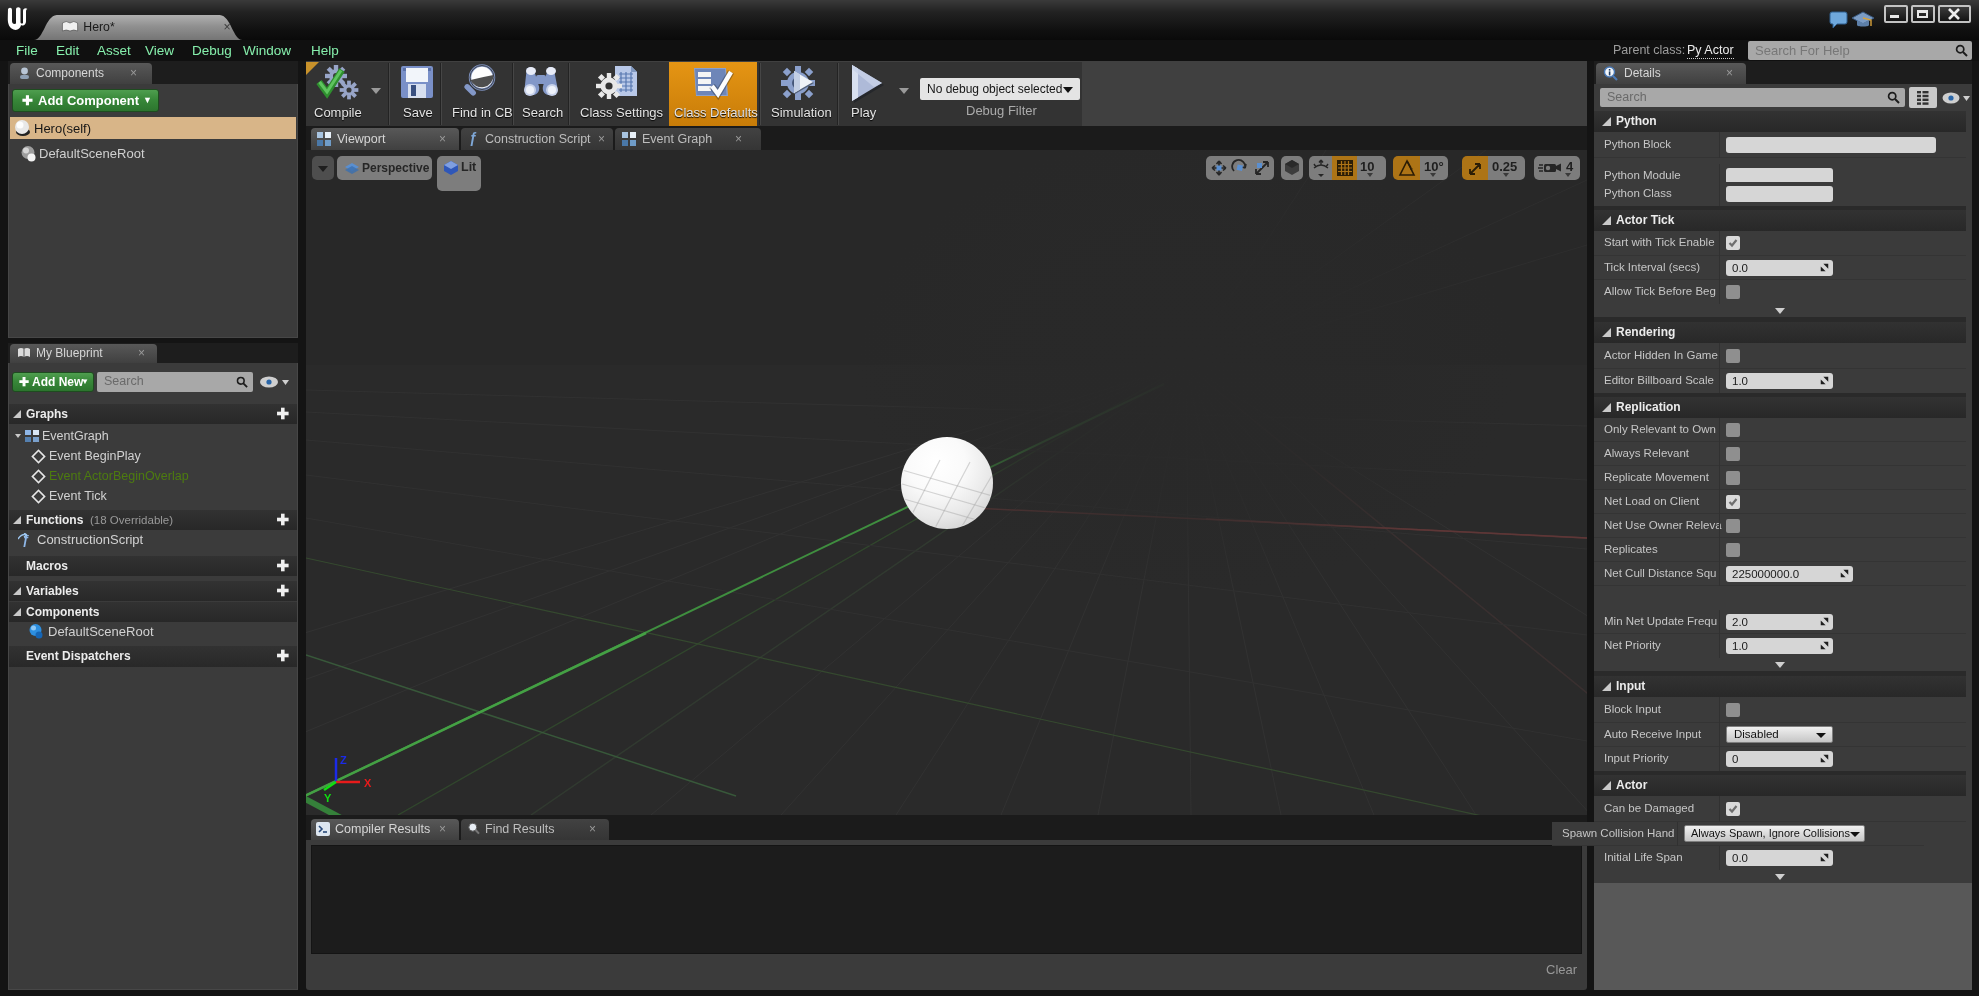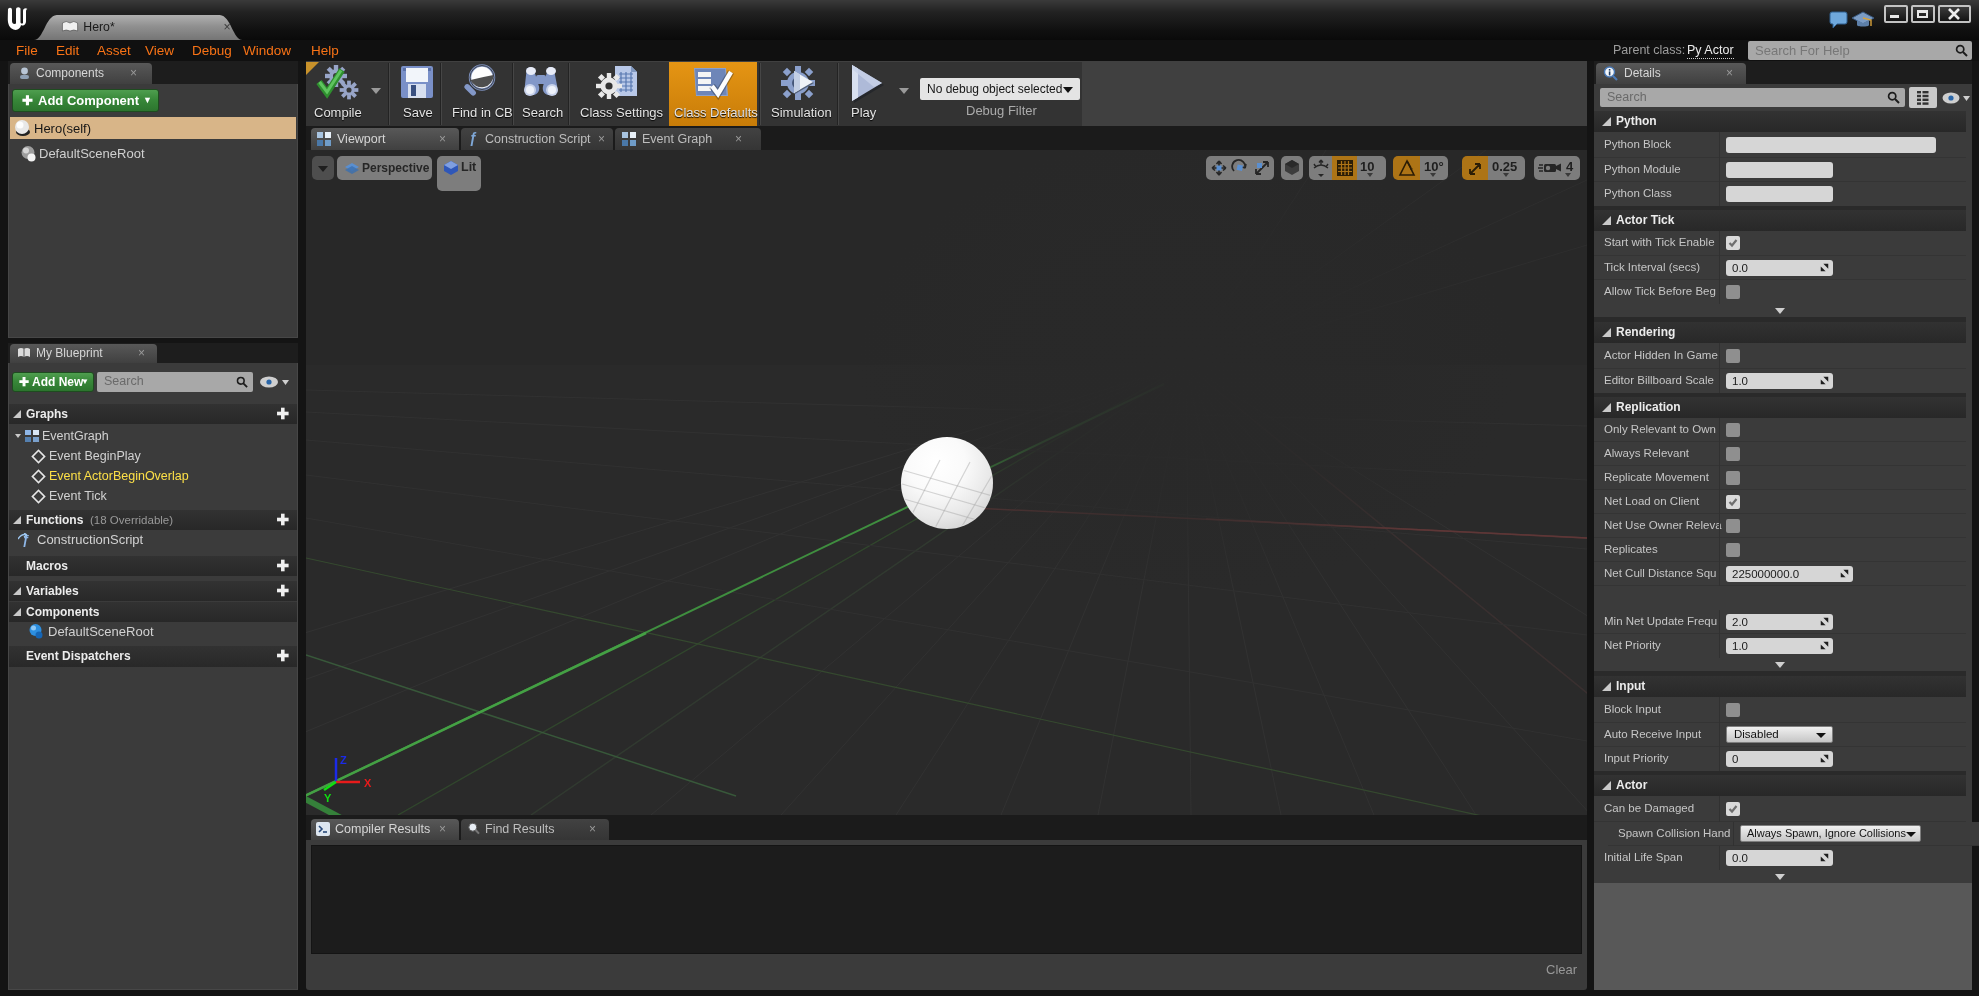--- a/index.html
+++ b/index.html
@@ -4,21 +4,21 @@
 <style>
 * { margin:0; padding:0; box-sizing:border-box; }
 html,body { width:1979px; height:996px; overflow:hidden; background:#141414; font-family:"Liberation Sans", sans-serif; }
 .abs { position:absolute; }
 #root { position:relative; width:1979px; height:996px; background:#141414; }
 
 
 #titlebar { left:0; top:0; width:1979px; height:40px;
   background:linear-gradient(180deg,#3a3a3a 0%,#222 30%,#101010 75%,#0a0a0a 100%); }
 #menubar { left:0; top:40px; width:1979px; height:21px; background:#101010; }
-.menuitem { position:absolute; top:43px; color:#f97316; font-size:13.5px; }
+.menuitem { position:absolute; top:43px; color:#86efac; font-size:13.5px; }
 
 
 .winbtn { position:absolute; top:5px; height:18px; border:2px solid #c3c3c3; border-radius:2px;
   background:linear-gradient(180deg,#3c3c3c,#141414); }
 
 
 .tabrow { position:absolute; background:#1d1d1d; }
 .tab { position:absolute; border-radius:4px 4px 0 0; background:linear-gradient(180deg,#585858,#404040); color:#d6d6d6; font-size:12px; }
 .tab.inactive { background:linear-gradient(180deg,#424242,#353535); color:#bdbdbd; }
 .panelbody { position:absolute; background:#3b3b3b; }
@@ -188,21 +188,21 @@
       <rect x="8" y="7" width="6" height="5" fill="#7aa0cc"></rect>
     </svg>
   <div class="abs" style="left:42px;top:429px;color:#d2d2d2;font-size:12.5px">EventGraph</div>
   <svg class="abs" style="left:31px;top:449px" width="15" height="15" viewBox="0 0 15 15">
       <rect x="3.2" y="3.2" width="8.6" height="8.6" fill="none" stroke="#e6e6e6" stroke-width="1.6" transform="rotate(45 7.5 7.5)"></rect>
     </svg>
   <div class="abs" style="left:49px;top:449px;color:#d2d2d2;font-size:12.5px">Event BeginPlay</div>
   <svg class="abs" style="left:31px;top:469px" width="15" height="15" viewBox="0 0 15 15">
       <rect x="3.2" y="3.2" width="8.6" height="8.6" fill="none" stroke="#e6e6e6" stroke-width="1.6" transform="rotate(45 7.5 7.5)"></rect>
     </svg>
-  <div class="abs" style="left:49px;top:469px;color:#fde047;font-size:12.5px">Event ActorBeginOverlap</div>
+  <div class="abs" style="left:49px;top:469px;color:#4d7c0f;font-size:12.5px">Event ActorBeginOverlap</div>
   <svg class="abs" style="left:31px;top:489px" width="15" height="15" viewBox="0 0 15 15">
       <rect x="3.2" y="3.2" width="8.6" height="8.6" fill="none" stroke="#e6e6e6" stroke-width="1.6" transform="rotate(45 7.5 7.5)"></rect>
     </svg>
   <div class="abs" style="left:49px;top:489px;color:#d2d2d2;font-size:12.5px">Event Tick</div>
 
   <div class="sechdr" style="left:9px;top:510px;width:288px;height:20px">
       <div class="tri" style="left:4px;top:6px"></div>
       <span style="position:absolute;left:17px;top:3px">Functions</span>
       <span style="position:absolute;left:81px;top:4px;font-weight:normal;color:#999;font-size:11.5px">(18 Overridable)</span>
       <span class="plusbtn" style="right:8px;top:1px">✚</span>
@@ -621,21 +621,21 @@
   <div id="details-rows"></div>
   <div class="sechdr" style="left:1594px;top:111px;width:372px;height:21px">
       <div class="htri" style="left:8px;top:6px"></div>
       <span style="position:absolute;left:22px;top:3px">Python</span>
     </div>
   <div class="drow" style="left:1594px;top:132px;height:26px;">
       <div class="dlabel" style="top:6px">Python Block</div>
       <div class="vdiv" style="height:26px"></div>
       <div class="dfield" style="top:5px;width:210px;height:16px"></div>
     </div>
-  <div class="drow" style="left:1594px;top:158px;height:24px;text-align:center;">
+  <div class="drow" style="left:1594px;top:164px;height:24px;text-align:center;">
       <div class="dlabel" style="top:5px">Python Module</div>
       <div class="vdiv" style="height:24px"></div>
       <div class="dfield" style="top:4px;width:107px;height:16px"></div>
     </div>
   <div class="drow" style="left:1594px;top:182px;height:24px;border-bottom:none;">
       <div class="dlabel" style="top:5px">Python Class</div>
       <div class="vdiv" style="height:24px"></div>
       <div class="dfield" style="top:4px;width:107px;height:16px"></div>
     </div>
   <div class="abs" style="left:1594px;top:206px;width:372px;height:4px;background:#2a2a2a"></div>
@@ -782,21 +782,21 @@
     </div>
   <div class="drow" style="left:1594px;top:796px;height:26px;">
       <div class="dlabel" style="top:6px">Can be Damaged</div>
       <div class="vdiv" style="height:26px"></div>
       <div class="cb on" style="top:6px">
         <svg style="position:absolute;left:2px;top:2px" width="10" height="10" viewBox="0 0 10 10">
           <path d="M1.5 5 L4 7.5 L8.5 2" stroke="#6e6e6e" stroke-width="2.2" fill="none"></path>
         </svg>
       </div>
     </div>
-  <div class="drow" style="left:1608px;top:822px;height:24px;padding-left:48px;">
+  <div class="drow" style="left:1552px;top:822px;height:24px;padding-left:48px;">
       <div class="dlabel" style="top:5px">Spawn Collision Hand</div>
       <div class="vdiv" style="height:24px"></div>
       <div class="ddrop" style="left:132px;top:3px;width:181px;height:17px;line-height:15px;padding-left:6px;font-size:11px">Always Spawn, Ignore Collisions<div style="position:absolute;right:4px;top:6px;width:0;height:0;border-left:5px solid transparent;border-right:5px solid transparent;border-top:5px solid #111"></div></div>
     </div>
   <div class="drow" style="left:1594px;top:846px;height:24px;border-bottom:none;">
       <div class="dlabel" style="top:5px">Initial Life Span</div>
       <div class="vdiv" style="height:24px"></div>
       <div class="dfield" style="top:4px;width:107px;height:16px;line-height:16px">0.0<svg class="spinsvg" width="11" height="11" viewBox="0 0 12 12">
           <path d="M11 1 L11 7.5 L4.5 1 Z" fill="#1e1e1e"></path>
           <path d="M1 11 L7.5 11 L1 4.5 Z" fill="#1e1e1e"></path>

